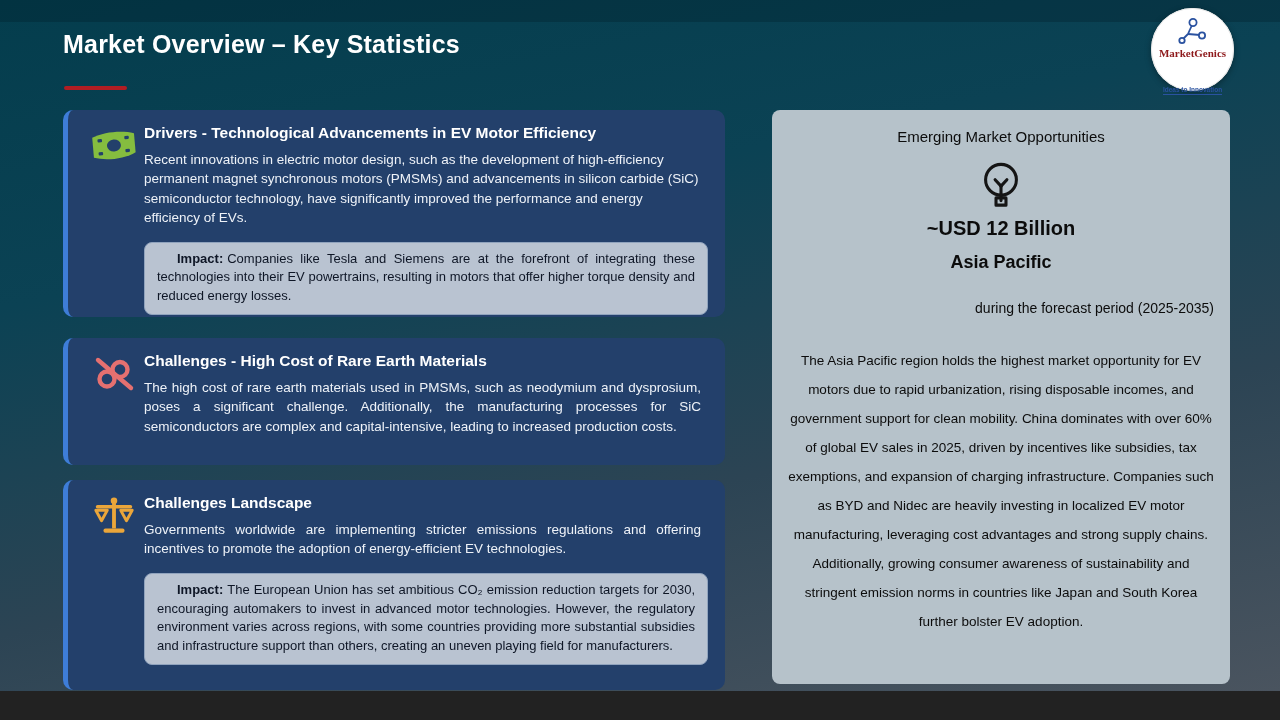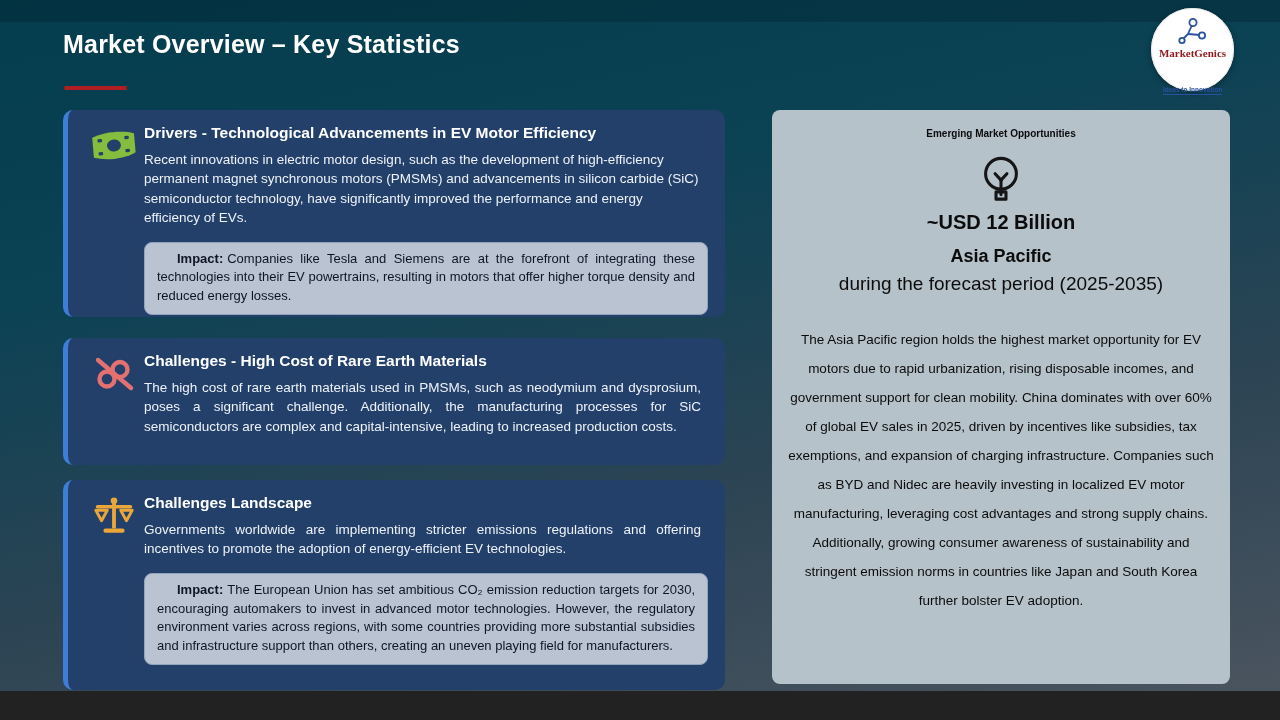--- a/index.html
+++ b/index.html
@@ -27,26 +27,26 @@
   .card-title{margin:14px 22px 0 76px;font-size:15.5px;font-weight:bold;color:#ffffff;}
   .card-body{margin:8px 24px 0 76px;font-size:13.5px;line-height:1.44;color:#eef2f8;}
   .card-body.just{text-align:justify;}
   .impact-box{margin:14px 20px 0 76px;width:538px;box-sizing:content-box;
               background:var(--impact-bg,#b9c3d1);border:1px solid #90a3bd;border-radius:8px;
               padding:7px 12px 8px 12px;font-size:13px;line-height:1.44;color:#0e1626;text-align:justify;}
   .impact-label{font-weight:bold;margin-right:4px;padding-left:20px;}
   
   .panel{position:absolute;left:772px;top:110px;width:458px;height:574px;box-sizing:border-box;
          background:var(--panel-bg,#b6c2ca);border-radius:8px;text-align:center;color:#0c0c0c;padding:12px 16px;}
-  .panel-title{margin:6px 0 0 0;font-size:10px;font-weight:bold;}
+  .panel-title{margin:6px 0 0 0;font-size:15px;font-weight:normal;}
   .panel-bulb{display:block;margin:12px auto 0 auto;}
   .panel-value{font-size:20px;font-weight:bold;}
   .panel-sub{margin-top:14px;font-size:13.5px;}
   .panel-region{margin-top:12px;font-size:18px;font-weight:bold;}
-  .panel-period{margin-top:6px;font-size:19px;}
+  .panel-period{margin-top:27px;font-size:14px;text-align:right;}
   .panel-desc{margin:30px auto 0 auto;width:426px;font-size:13.5px;line-height:2.15;}
 </style>
 </head>
 <body>
 
 <div class="slide">
   <div class="top-band"></div>
 
   <h1 class="title">Market Overview – Key Statistics</h1>
   <div class="title-underline"></div>

